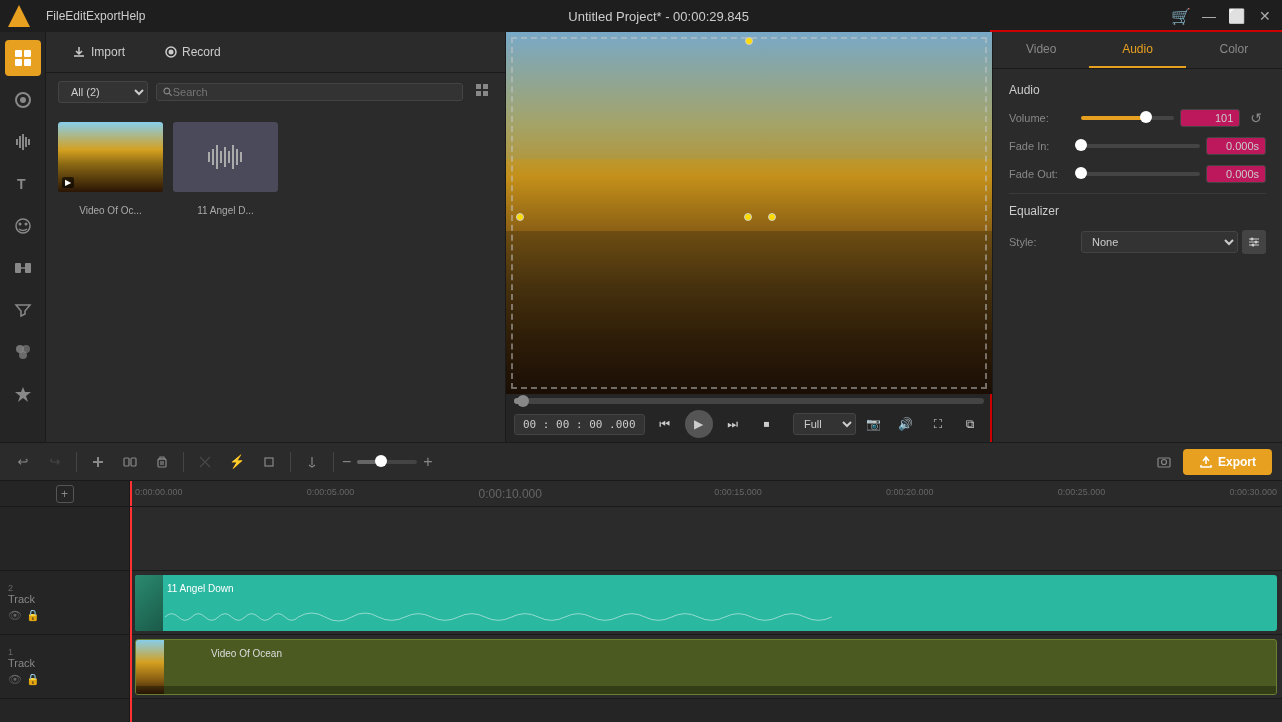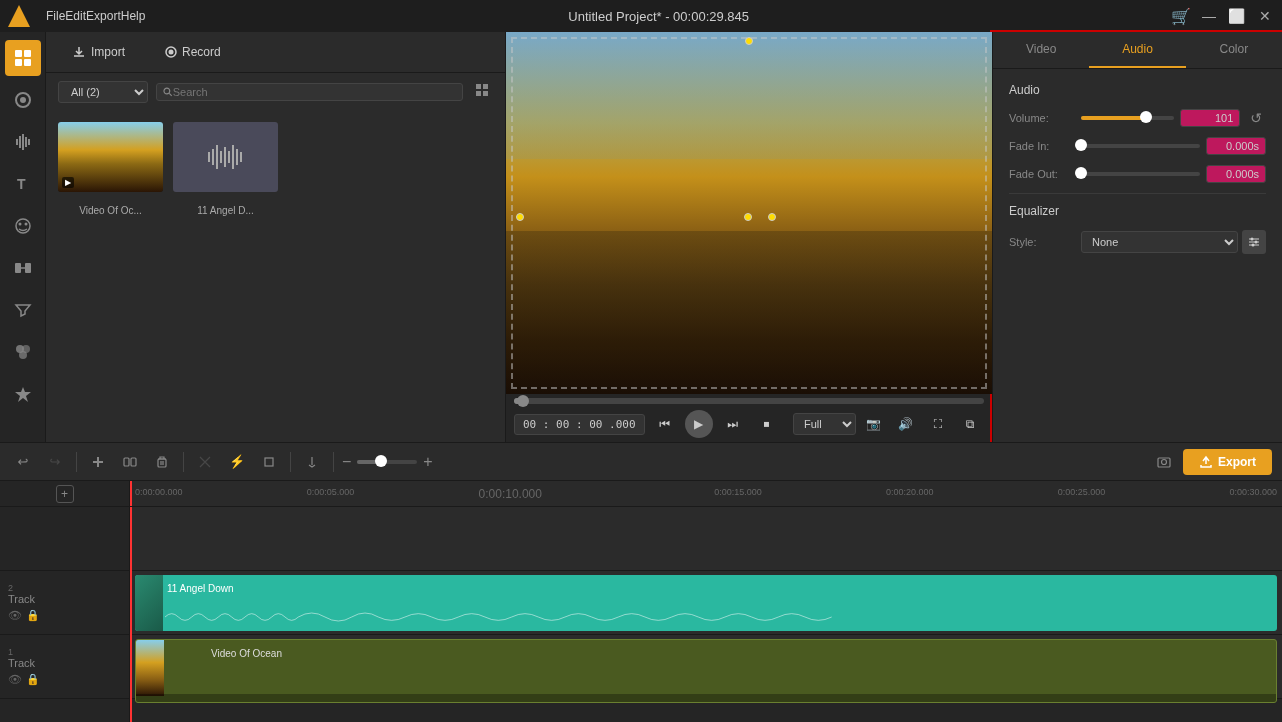--- a/index.html
+++ b/index.html
@@ -493,21 +493,21 @@
               </div>
               <div style="position:absolute;left:32px;top:8px;font-size:10px;color:#fff;white-space:nowrap;">11 Angel Down</div>
 
               <svg style="position:absolute;bottom:4px;left:30px;right:4px;height:20px;" viewBox="0 0 1000 30" preserveAspectRatio="none">
                 <path d="M0,15 Q10,5 20,15 Q30,25 40,15 Q50,5 60,15 Q70,25 80,15 Q90,5 100,15 Q110,25 120,15 Q130,5 140,15 Q150,25 160,15 Q170,5 180,15 Q190,25 200,15 Q220,3 240,15 Q260,27 280,15 Q300,3 320,15 Q340,25 360,15 Q380,5 400,15 Q420,25 440,15 Q460,5 480,15 Q500,25 520,15 Q540,5 560,15 Q580,25 600,15 Q620,5 640,15 Q660,25 680,15 Q700,5 720,15 Q740,25 760,15 Q780,5 800,15 Q820,25 840,15 Q860,5 880,15 Q900,25 920,15 Q940,5 960,15 Q980,25 1000,15" stroke="rgba(255,255,255,0.5)" stroke-width="1.5" fill="none"></path>
               </svg>
             </div>
           </div>
 
           <div style="height:64px;background:#2b2b2b;border-bottom:1px solid #1a1a1a;position:relative;">
-            <div style="position:absolute;left:5px;right:5px;top:4px;height:64px;background:#4a5a20;border-radius:3px;overflow:hidden;cursor:pointer;border:1px solid #6a8030;">
+            <div style="position:absolute;left:5px;right:5px;top:4px;height:56px;background:#4a5a20;border-radius:3px;overflow:hidden;cursor:pointer;border:1px solid #6a8030;">
               <div style="position:absolute;left:0;top:0;width:28px;height:56px;overflow:hidden;">
                 <div style="width:100%;height:100%;background:linear-gradient(180deg,#87CEEB 0%,#d4a020 40%,#8B6014 70%,#2a1505 100%);"></div>
               </div>
               <div style="position:absolute;left:75px;top:8px;font-size:10px;color:#ddd;white-space:nowrap;">Video Of Ocean</div>
 
               <div style="position:absolute;bottom:0;left:0;right:0;height:8px;background:rgba(0,0,0,0.3);display:flex;gap:1px;">
               </div>
             </div>
           </div>
         </div>

